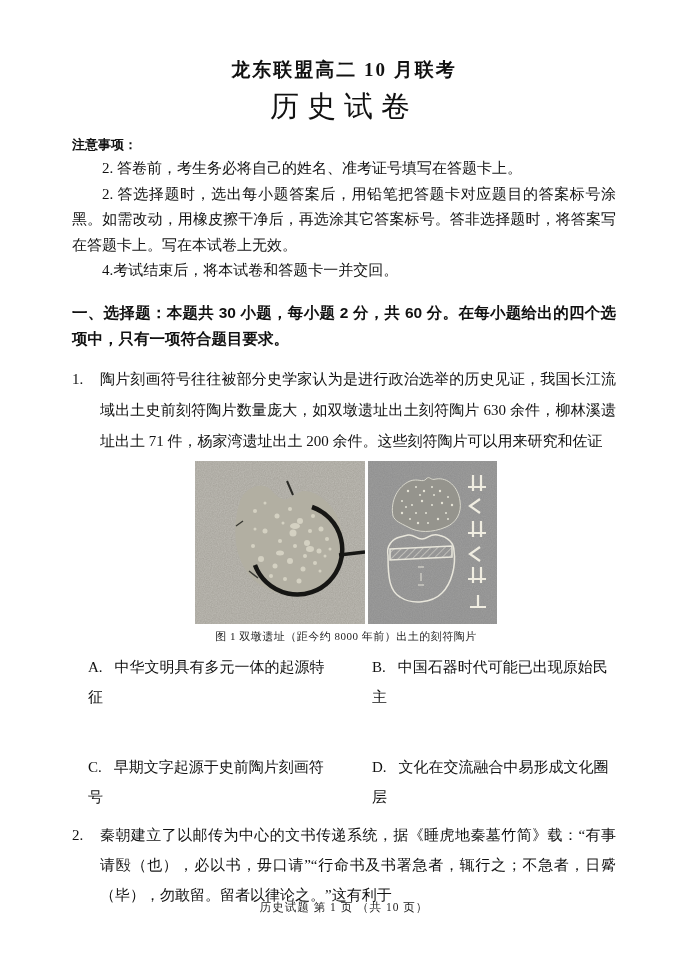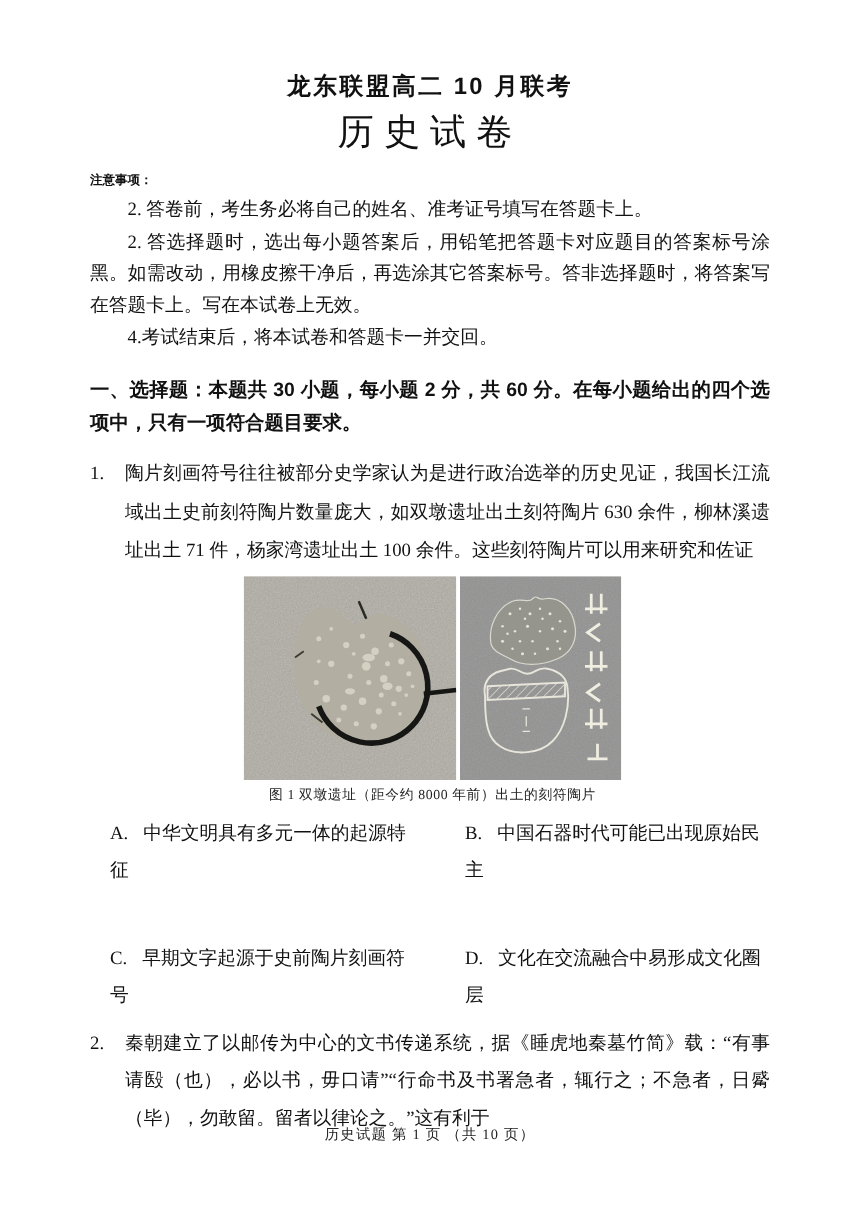--- a/index.html
+++ b/index.html
@@ -11,31 +11,31 @@
     color:#111;
     box-sizing:border-box;
     padding:56px 72px 0 72px;
     font-family:"Liberation Serif","DejaVu Serif",serif;
     overflow:hidden;
   }
   .title{
     margin:0;
     font-size:19px;font-weight:700;
     text-align:center;letter-spacing:2px;line-height:28px;
-    font-family:Liberation Sans, sans-serif;
+    font-family:Liberation Serif, serif;
   }
   .subtitle{
     margin:2px 0 0 0;
     font-size:29px;font-weight:400;
     text-align:center;letter-spacing:8px;line-height:40px;
     font-family:"Liberation Sans","DejaVu Sans",sans-serif;
   }
   .notice-label{
     margin-top:8px;
-    font-weight:700;font-size:10px;line-height:22px;
+    font-weight:700;font-size:13px;line-height:22px;
     font-family:"Liberation Sans","DejaVu Sans",sans-serif;
   }
   .note{
     margin:0;font-size:15px;line-height:25.5px;
     text-indent:2em;text-align:justify;
   }
   .section-heading{
     margin:16px 0 0 0;
     font-weight:700;font-size:15.5px;line-height:26px;
     font-family:"Liberation Sans","DejaVu Sans",sans-serif;
@@ -77,21 +77,21 @@
   <div class="notice-label">注意事项：</div>
   <p class="note">2. 答卷前，考生务必将自己的姓名、准考证号填写在答题卡上。</p>
   <p class="note">2. 答选择题时，选出每小题答案后，用铅笔把答题卡对应题目的答案标号涂黑。如需改动，用橡皮擦干净后，再选涂其它答案标号。答非选择题时，将答案写在答题卡上。写在本试卷上无效。</p>
   <p class="note">4.考试结束后，将本试卷和答题卡一并交回。</p>
 
   <p class="section-heading">一、选择题：本题共 30 小题，每小题 2 分，共 60 分。在每小题给出的四个选项中，只有一项符合题目要求。</p>
 
   <div class="question">
     <div class="stem-row q1-stem-row">
       <span class="qnum">1.</span>
-      <p class="stem">陶片刻画符号往往被部分史学家认为是进行政治选举的历史见证，我国长江流域出土史前刻符陶片数量庞大，如双墩遗址出土刻符陶片 630 余件，柳林溪遗址出土 71 件，杨家湾遗址出土 100 余件。这些刻符陶片可以用来研究和佐证</p>
+      <p class="stem">陶片刻画符号往往被部分史学家认为是进行政治选举的历史见证，我国长江流域出土史前刻符陶片数量庞大，如双墩遗址出土刻符陶片 630 余件，柳林溪遗址出土 71 件，杨家湾遗址出土 200 余件。这些刻符陶片可以用来研究和佐证</p>
     </div>
 
     <figure class="figure">
       <div class="photos">
 
         <svg width="170" height="163" viewBox="0 0 170 163">
           <defs>
             <filter id="grainL" x="0" y="0" width="100%" height="100%">
               <feTurbulence type="fractalNoise" baseFrequency="0.85" numOctaves="2" stitchTiles="stitch"></feTurbulence>
               <feColorMatrix type="matrix" values="0 0 0 0 0.72  0 0 0 0 0.71  0 0 0 0 0.67  0 0 0 0.45 0"></feColorMatrix>

